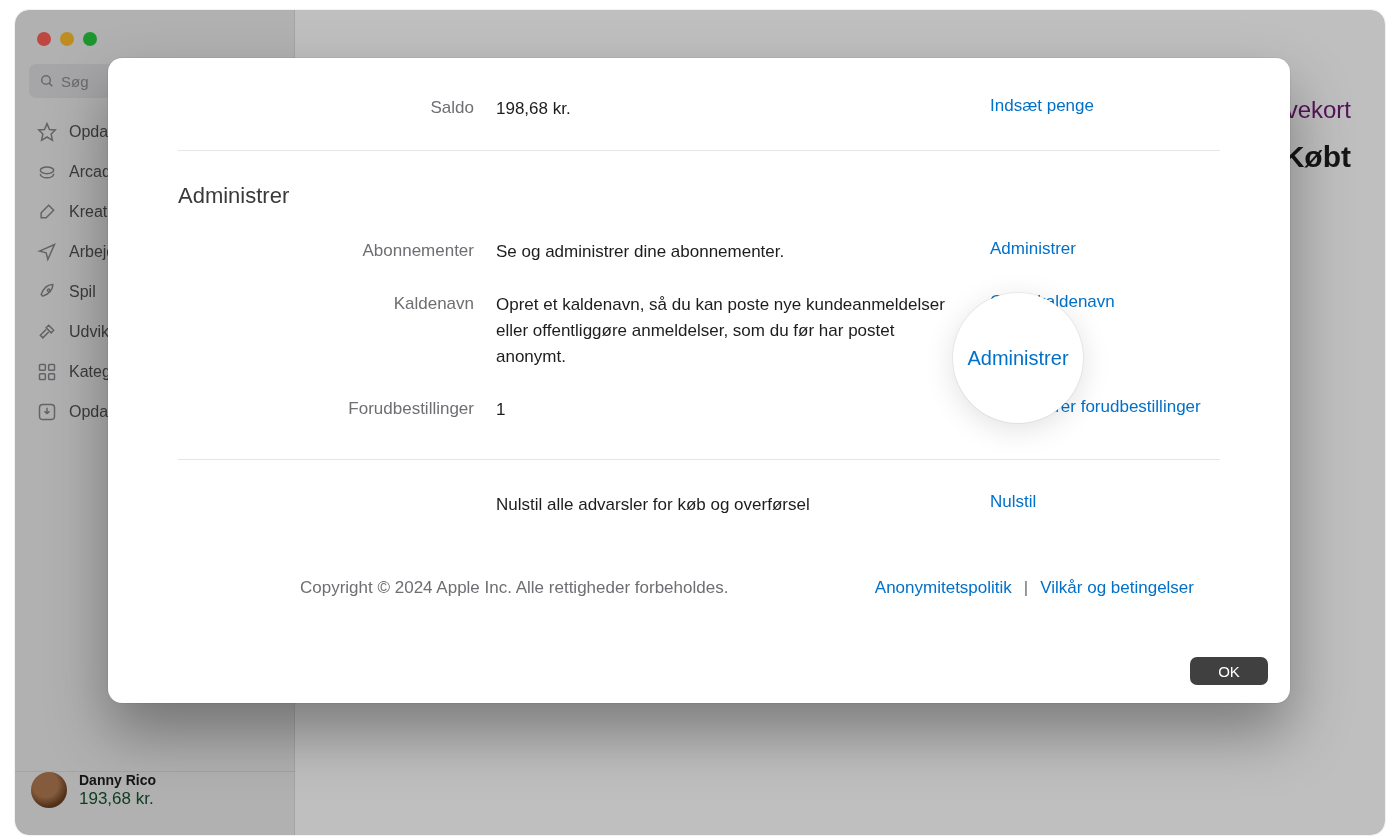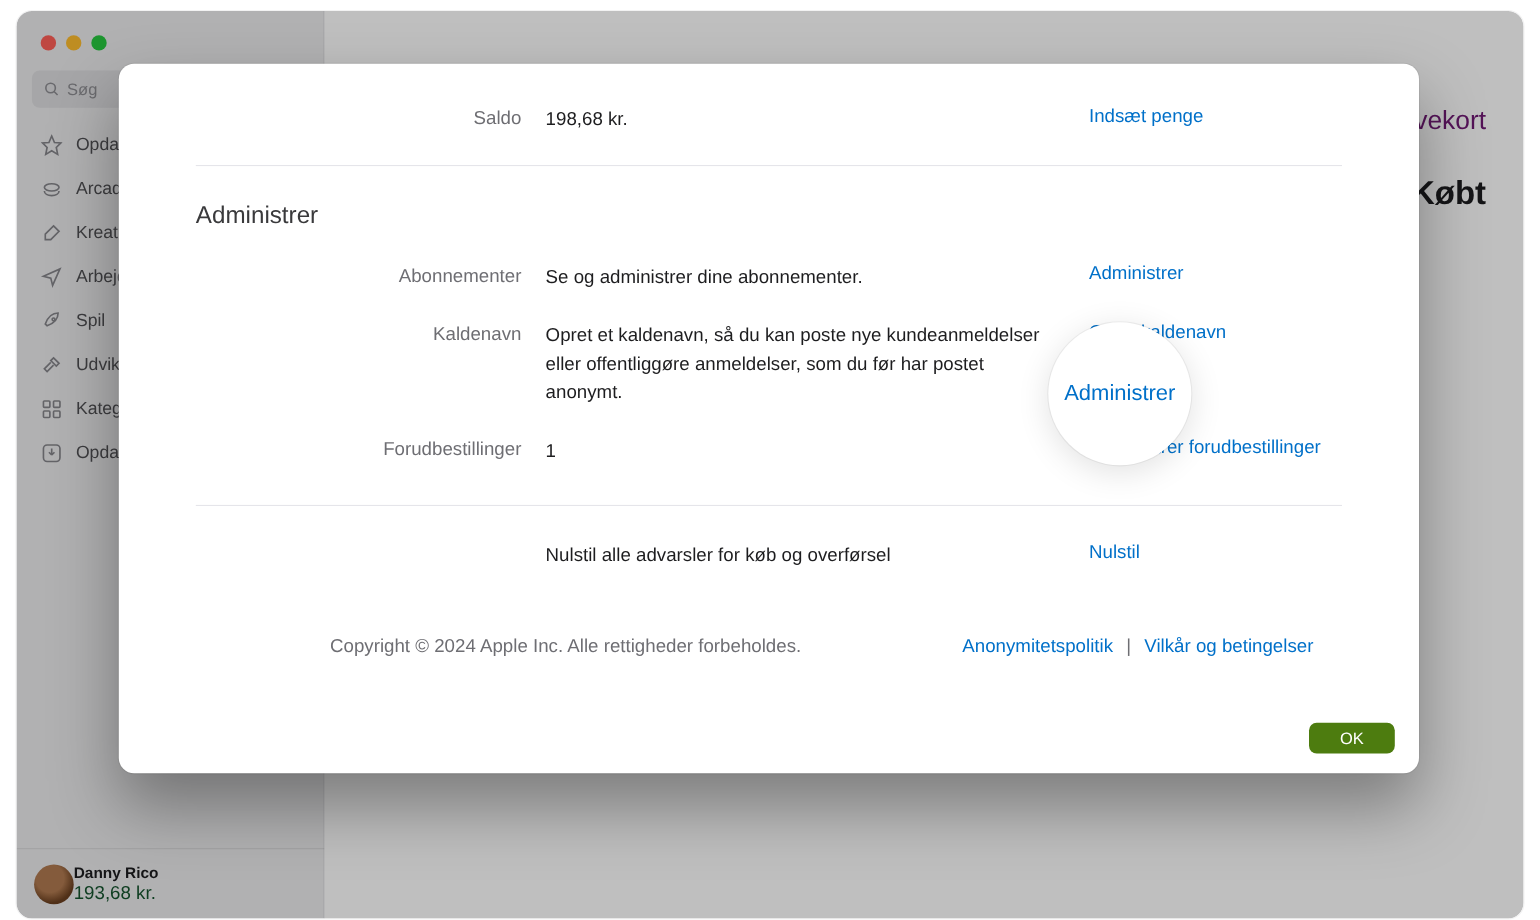--- a/index.html
+++ b/index.html
@@ -84,22 +84,22 @@
     color: #86868b;
   }
 
   .user-footer {
     position: absolute;
     left: 0;
     bottom: 0;
     width: 280px;
     height: 64px;
     display: flex;
-    align-items: center;
     padding: 0 16px;
+    gap: 12px;
     box-sizing: border-box;
     border-top: 1px solid rgba(0,0,0,0.07);
   }
   .avatar {
     width: 36px; height: 36px; border-radius: 50%;
     background: radial-gradient(circle at 40% 35%, #b07a50 0 40%, #6b4020 70%);
     flex: none;
   }
   .user-meta { line-height: 1.2; }
   .user-name { font-weight: 600; font-size: 14px; color: #1d1d1f; }
@@ -117,21 +117,20 @@
     font-size: 24px;
     color: #701a75;
   }
   .kobt-heading {
     position: absolute;
     top: 130px;
     right: 34px;
     font-size: 30px;
     font-weight: 700;
     color: #1d1d1f;
-    margin-top: 19px;
   }
 
   
   .dim {
     position: absolute;
     inset: 0;
     background: rgba(0,0,0,0.25);
     z-index: 5;
     border-radius: 14px;
   }
@@ -220,21 +219,21 @@
     right: 22px;
     bottom: 18px;
   }
   .ok-btn {
     display: inline-flex;
     align-items: center;
     justify-content: center;
     min-width: 50px;
     height: 28px;
     padding: 0 14px;
-    background: #4d7c0f;
+    background: #404040;
     color: #fff;
     border-radius: 7px;
     font-size: 15px;
     font-weight: 500;
     cursor: pointer;
   }
 
   
   .magnifier {
     position: absolute;

